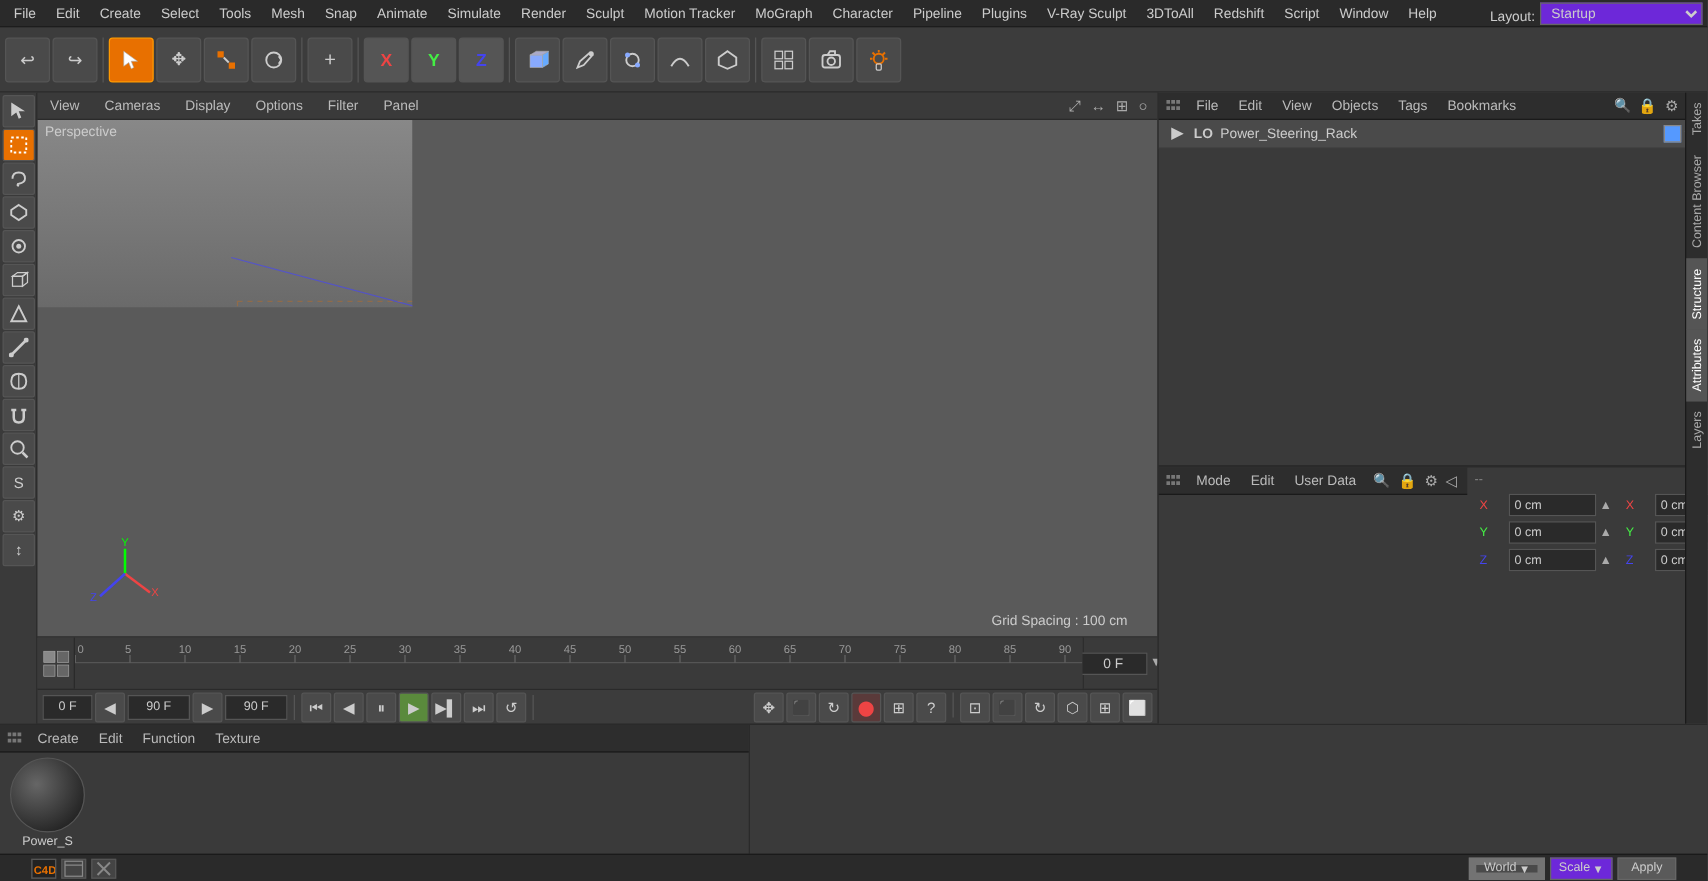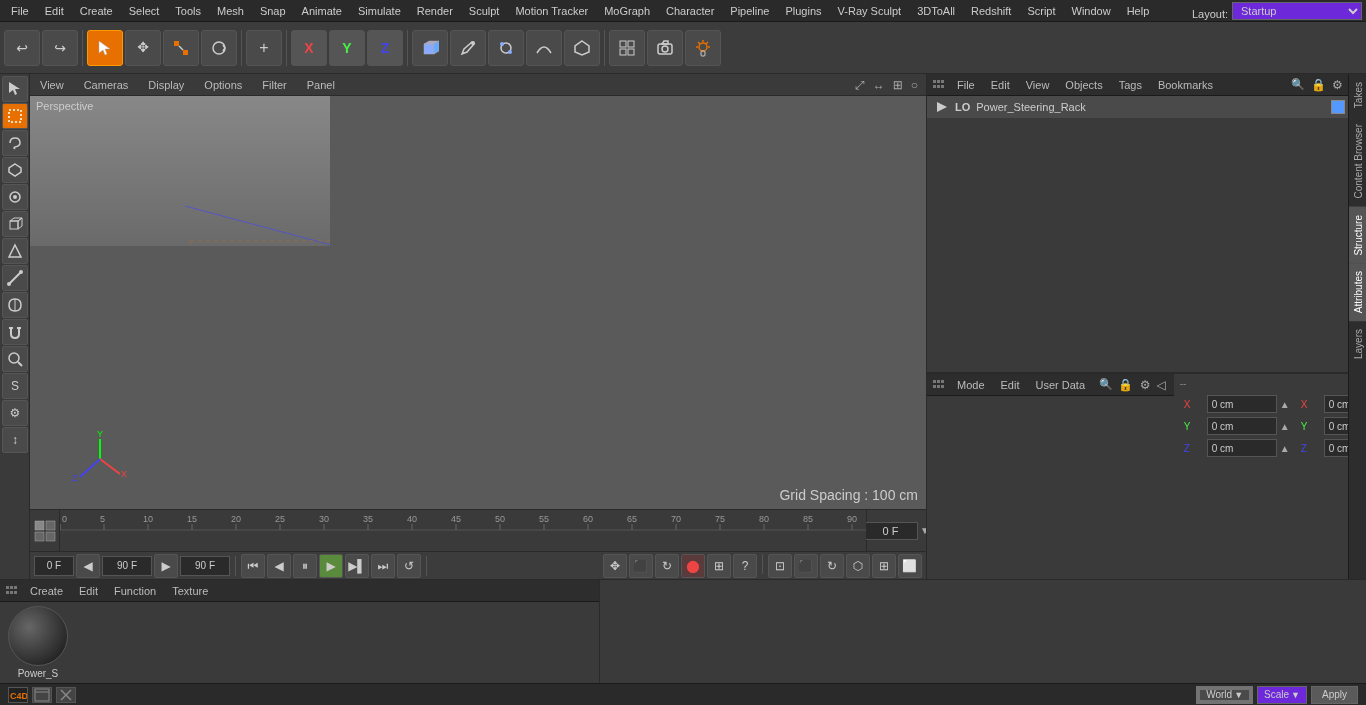--- a/index.html
+++ b/index.html
@@ -164,23 +164,23 @@
       color: #ccc;
       font-size: 11px;
     }
     .viewport-grid {
       position: absolute;
       top: 0; left: 0; right: 0; bottom: 0;
     }
     .grid-spacing-label {
       position: absolute;
       bottom: 6px;
-      right: 8px;
-      color: #ccc;
-      font-size: 14px;
+      right: 24px;
+      color: #ccc;
+      font-size: 11px;
     }
 
     
     .axis-indicator {
       position: absolute;
       bottom: 20px;
       left: 40px;
       width: 60px;
       height: 60px;
     }
@@ -453,21 +453,21 @@
       gap: 3px;
       padding: 2px 4px;
     }
 
     
     .status-bar {
       height: 22px;
       background: #2a2a2a;
       display: flex;
       align-items: center;
-      padding: 0 8px;
+      padding: 0 25px;
       gap: 22px;
       border-top: 1px solid #1a1a1a;
       flex-shrink: 0;
     }
     .status-icons {
       display: flex;
       gap: 4px;
       align-items: center;
     }
     .status-icon {
@@ -480,21 +480,21 @@
       justify-content: center;
       font-size: 10px;
       cursor: pointer;
     }
     .status-text {
       color: #bbb;
       font-size: 10px;
     }
     .world-dropdown {
       background: #4a4a4a;
-      border: 4px solid #737373;
+      border: 6px solid #737373;
       color: #ccc;
       padding: 1px 6px;
       font-size: 10px;
       cursor: pointer;
       display: flex;
       align-items: center;
       gap: 2px;
       height: 18px;
     }
     .scale-dropdown {

